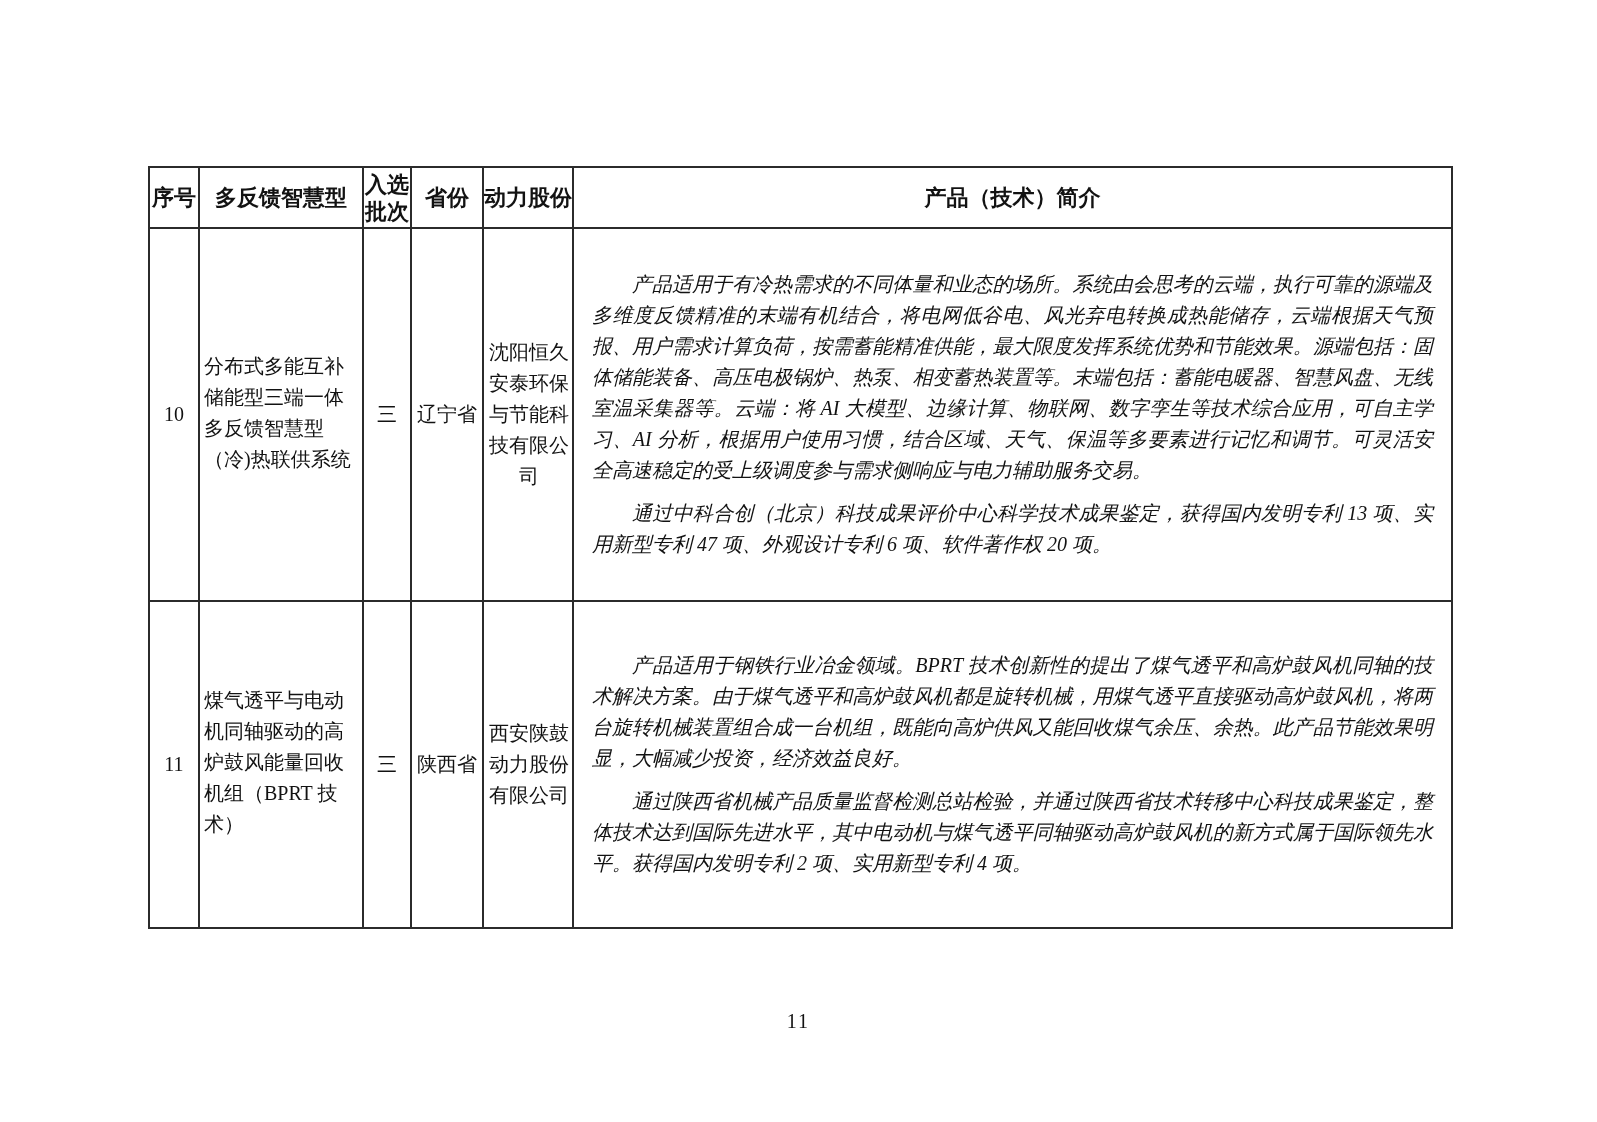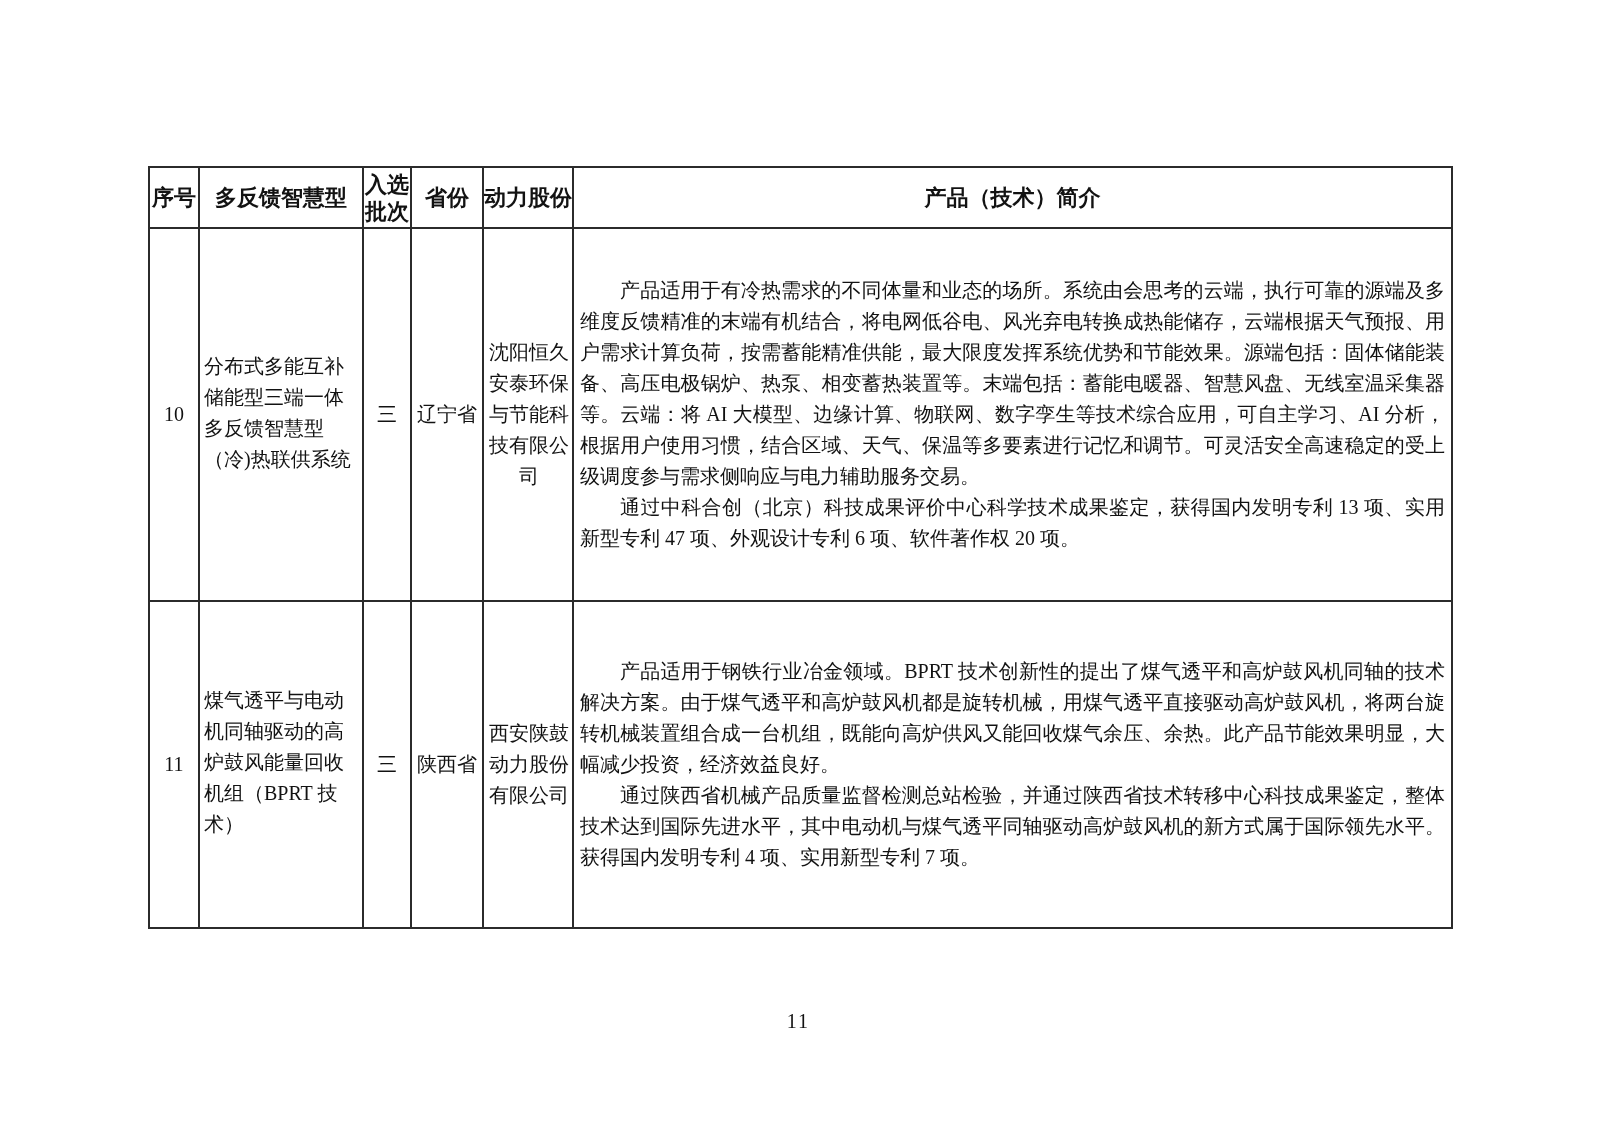--- a/index.html
+++ b/index.html
@@ -60,24 +60,25 @@
     padding: 0;
   }
   .c-comp {
     text-align: center;
     line-height: 31px;
     white-space: pre-line;
     padding: 0 1px 0 3px;
   }
   .c-desc { padding: 0 6px; }
   .c-desc p {
-    margin: 0;
+    margin: 12px;
     text-align: justify;
     text-indent: 2em;
     line-height: 31px;
+    font-style: italic;
   }
   .page-number {
     position: absolute;
     left: 0;
     top: 1010px;
     width: 100%;
     text-align: center;
     font-size: 20px;
     letter-spacing: 2px;
   }
@@ -131,19 +132,19 @@
 炉鼓风能量回收
 机组（BPRT 技
 术）</td>
       <td class="c-batch">三</td>
       <td class="c-prov">陕西省</td>
       <td class="c-comp">西安陕鼓
 动力股份
 有限公司</td>
       <td class="c-desc">
         <p>产品适用于钢铁行业冶金领域。BPRT 技术创新性的提出了煤气透平和高炉鼓风机同轴的技术解决方案。由于煤气透平和高炉鼓风机都是旋转机械，用煤气透平直接驱动高炉鼓风机，将两台旋转机械装置组合成一台机组，既能向高炉供风又能回收煤气余压、余热。此产品节能效果明显，大幅减少投资，经济效益良好。</p>
-        <p>通过陕西省机械产品质量监督检测总站检验，并通过陕西省技术转移中心科技成果鉴定，整体技术达到国际先进水平，其中电动机与煤气透平同轴驱动高炉鼓风机的新方式属于国际领先水平。获得国内发明专利 4 项、实用新型专利 7 项。</p>
+        <p>通过陕西省机械产品质量监督检测总站检验，并通过陕西省技术转移中心科技成果鉴定，整体技术达到国际先进水平，其中电动机与煤气透平同轴驱动高炉鼓风机的新方式属于国际领先水平。获得国内发明专利 2 项、实用新型专利 4 项。</p>
       </td>
     </tr>
   </tbody>
 </table>
 
 <div class="page-number">11</div>
 
 </body></html>

